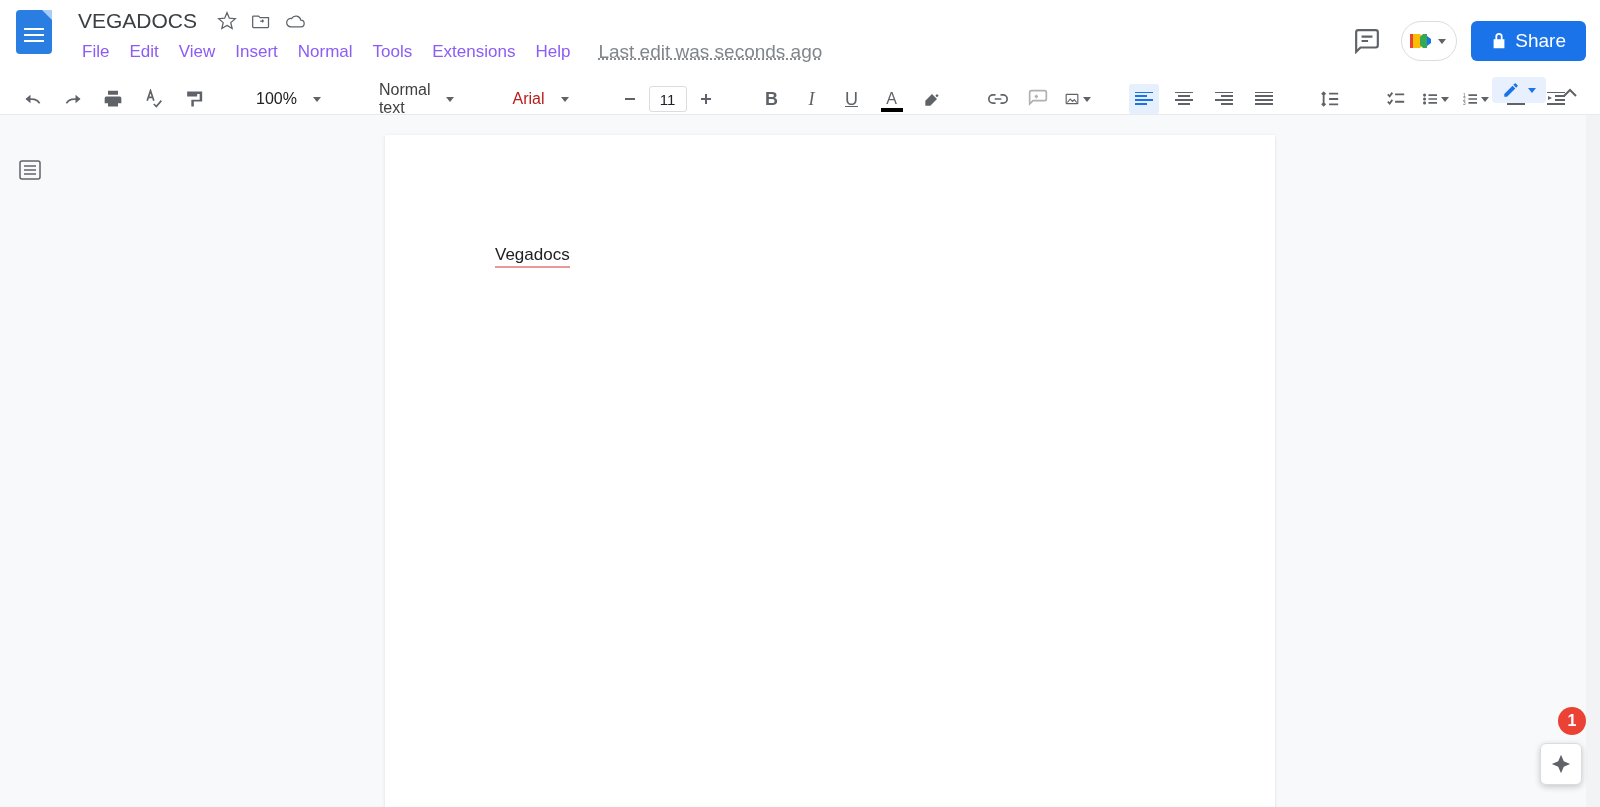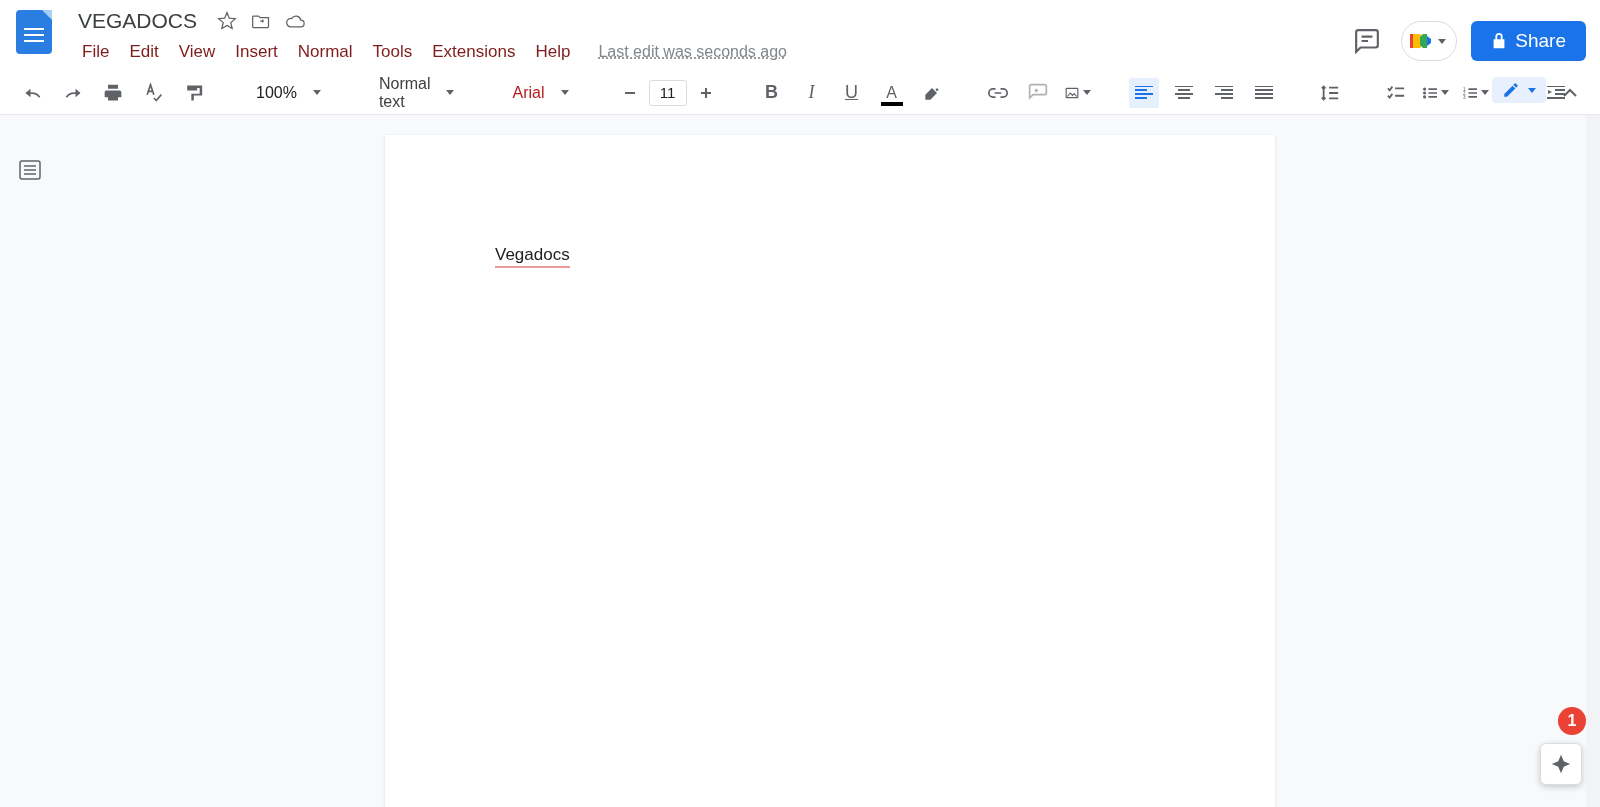--- a/index.html
+++ b/index.html
@@ -11,30 +11,30 @@
   .logo-col { width:56px; display:flex; align-items:flex-start; padding-top:4px; }
   .logo { width:36px; height:44px; background:#2a7de1; border-radius:4px; position:relative; }
   .logo:before { content:""; position:absolute; right:0; top:0; border-style:solid; border-width:0 10px 10px 0; border-color:transparent #a8cdf7 transparent transparent; }
   .logo-lines { position:absolute; left:8px; top:18px; right:8px; }
   .logo-lines span { display:block; height:2px; background:#fff; margin-bottom:4px; }
   .title-col { flex:1; display:flex; flex-direction:column; }
   .title-row { display:flex; align-items:center; height:30px; gap:14px; }
   .doc-title { font-size:21px; color:#3c4043; padding:2px 6px; border-radius:4px; }
   .title-icon { width:20px; height:20px; color:#5f6368; display:flex; align-items:center; justify-content:center; }
   .menu-row { display:flex; align-items:center; height:32px; gap:0; }
-  .menu-item { font-size:17px; color:#7f1d1d; padding:4px 10px; border-radius:4px; cursor:pointer; }
-  .last-edit { font-size:16px; color:#80868b; text-decoration:underline dotted; margin-left:18px; cursor:pointer; }
+  .menu-item { font-size:17px; color:#8b5cf6; padding:4px 10px; border-radius:4px; cursor:pointer; }
+  .last-edit { font-size:19px; color:#80868b; text-decoration:underline dotted; margin-left:18px; cursor:pointer; }
   .header-right { display:flex; align-items:center; gap:14px; padding-top:6px; }
   .hdr-btn { width:40px; height:40px; display:flex; align-items:center; justify-content:center; color:#5f6368; border-radius:50%; cursor:pointer; }
   .meet-pill { display:flex; align-items:center; height:40px; padding:0 10px 0 6px; border:1px solid #dadce0; border-radius:999px; gap:6px; cursor:pointer; }
   .meet-logo { width:24px; height:20px; position:relative; }
   .share-btn { display:flex; align-items:center; gap:8px; background:#1a73e8; color:#fff; font-size:19px; font-weight:500; height:40px; padding:0 20px; border-radius:6px; cursor:pointer; }
 
   
-  .toolbar { height:45px; border-top:1px solid #fff; border-bottom:1px solid #e8eaed; display:flex; align-items:center; padding:0 18px; gap:10px; background:#fff; }
+  .toolbar { height:45px; border-top:1px solid #fff; border-bottom:1px solid #e8eaed; display:flex; align-items:flex-end; padding:0 18px; gap:10px; background:#fff; }
   .tbtn { min-width:30px; height:30px; display:flex; align-items:center; justify-content:center; color:#5f6368; border-radius:3px; cursor:pointer; padding:0 2px; }
   .tbtn.active { background:#e6f0fd; color:#1a73e8; }
   .tsep { width:1px; height:24px; background:#e0e0e0; margin:0 8px; }
   .tcombo { display:flex; align-items:center; gap:10px; height:30px; padding:0 10px 0 12px; cursor:pointer; color:#5f6368; font-size:16px; }
   .tcombo .dd { margin-left:6px; }
   .font-size { display:flex; align-items:center; }
   .font-size .box { width:38px; height:26px; border:1px solid #dadce0; border-radius:3px; margin:0 4px; display:flex; align-items:center; justify-content:center; font-size:15px; color:#202124; }
   .toolbar-spacer { flex:1; }
   .svg { display:block; }
   .textcolor { position:relative; }

